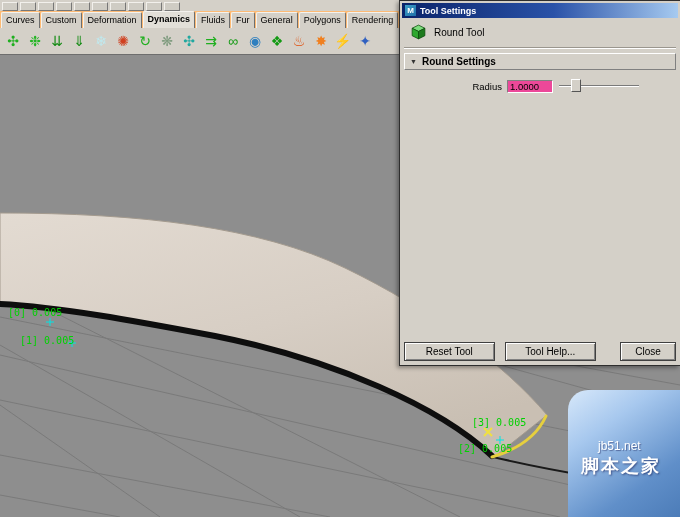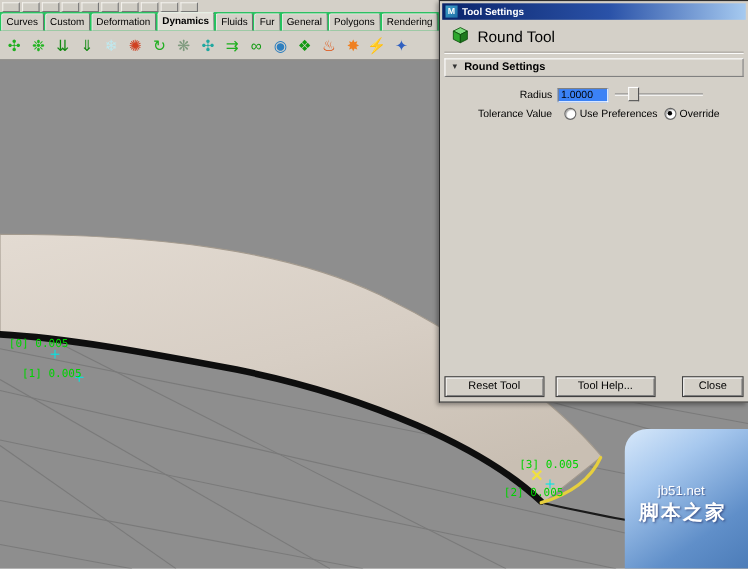--- a/index.html
+++ b/index.html
@@ -4,21 +4,21 @@
 <style>
   html,body{margin:0;padding:0;}
   .root{position:relative;width:680px;height:517px;overflow:hidden;
         font-family:"Liberation Sans",sans-serif;background:#8e8e8e;
         -webkit-font-smoothing:none;}
   
   .statusline{position:absolute;top:0;left:0;width:400px;height:11px;background:#d4d0c8;
               display:flex;align-items:flex-end;gap:2px;padding-left:2px;z-index:1;}
   .mini{width:16px;height:9px;background:#cfccc4;border:1px solid;
         border-color:#f2f0ec #777 #777 #f2f0ec;box-sizing:border-box;}
-  .tabs{position:absolute;top:11px;left:0;width:400px;height:17px;background:#22c55e;
+  .tabs{position:absolute;top:11px;left:0;width:400px;height:17px;background:#fdba74;
         display:flex;align-items:flex-end;z-index:1;padding-left:1px;overflow:hidden;}
   .tab{height:15px;line-height:14px;font-size:9px;padding:0 4px;background:#d4d0c8;
        border:1px solid;border-color:#f4f2ee #6e6e6e #6e6e6e #f4f2ee;border-bottom:none;
        border-radius:2px 2px 0 0;margin-right:1px;white-space:nowrap;color:#000;}
   .tab.active{background:#e2dfd8;font-weight:bold;height:16px;}
   .shelf{position:absolute;top:28px;left:0;width:400px;height:27px;background:#d4d0c8;
          display:flex;align-items:center;z-index:1;padding-left:2px;
          border-bottom:1px solid #6e6e6e;box-sizing:border-box;}
   .shelf-ic{width:22px;height:24px;font-size:14px;line-height:24px;text-align:center;
             cursor:default;}
@@ -38,29 +38,29 @@
   
   .toolwin{position:absolute;left:399px;top:0;width:281px;height:366px;z-index:5;
            background:#d4d0c8;border:1px solid #2e2e2e;border-right:none;box-sizing:border-box;
            padding:2px;box-shadow:-2px 2px 4px rgba(0,0,0,.35);}
   .titlebar{height:15px;background:linear-gradient(90deg,#0a246a 0%,#2a52a8 55%,#a6caf0 100%);
             display:flex;align-items:center;gap:4px;padding:0 3px;}
   .titlebar .wicon{width:11px;height:11px;background:linear-gradient(135deg,#3fa0c8,#1d6fa8);
                    color:#fff;font-size:8px;font-weight:bold;line-height:11px;text-align:center;}
   .titlebar .wtitle{color:#fff;font-size:9px;font-weight:bold;}
   .winbody{position:relative;height:345px;}
-  .tool-row{display:flex;align-items:center;gap:7px;padding:6px 0 5px 8px;font-size:14px;color:#000;}
+  .tool-row{display:flex;align-items:center;gap:7px;padding:6px 0 5px 8px;font-size:10px;color:#000;}
   .hsep{height:0;border-top:1px solid #9a968e;border-bottom:1px solid #fff;margin:1px 2px 4px 2px;}
   .section-header{margin:0 2px;height:15px;border:1px solid;border-color:#fff #808080 #808080 #fff;
                   display:flex;align-items:center;gap:5px;padding:0 5px;font-size:10px;font-weight:bold;}
   .section-header .arrow{font-size:7px;color:#333;}
   .controls{margin-top:8px;}
   .ctl-row{display:flex;align-items:center;height:16px;margin-bottom:1px;font-size:9.5px;color:#000;}
   .ctl-label{width:100px;text-align:right;padding-right:5px;flex:none;}
-  .field{width:46px;height:13px;box-sizing:border-box;background:#3b82f6;border:1px solid;
+  .field{width:46px;height:13px;box-sizing:border-box;background:#ec4899;border:1px solid;
          border-color:#808080 #fff #fff #808080;font-size:9.5px;padding:0 2px;
          font-family:"Liberation Sans",sans-serif;}
   .slider{position:relative;width:80px;height:14px;margin-left:6px;flex:none;}
   .slider .track{position:absolute;left:0;right:0;top:6px;height:0;
                  border-top:1px solid #7a7a7a;border-bottom:1px solid #fff;}
   .slider .thumb{position:absolute;top:0;width:10px;height:13px;background:#d4d0c8;
                  border:1px solid;border-color:#fff #555 #555 #fff;box-sizing:border-box;}
   .radio{position:relative;width:9px;height:9px;border-radius:50%;background:#fff;
          border:1px solid #666;box-shadow:inset 1px 1px 1px #aaa;margin:0 3px 0 6px;flex:none;}
   .radio.checked::after{content:"";position:absolute;left:2px;top:2px;width:4px;height:4px;
@@ -207,27 +207,20 @@
       </div>
       <div class="controls">
         <div class="ctl-row">
           <span class="ctl-label">Radius</span>
           <input class="field" value="1.0000" style="">
           <div class="slider">
             <div class="track"></div>
             <div class="thumb" style="left:12px"></div>
           </div>
         </div>
-        <div class="ctl-row">
-          <span class="ctl-label">Tolerance Value</span>
-          <span class="radio"></span>
-          <span class="radio-text">Use Preferences</span>
-          <span class="radio checked"></span>
-          <span class="radio-text">Override</span>
-        </div>
       </div>
       <div class="btn-row">
         <button class="btn reset">Reset Tool</button>
         <button class="btn help">Tool Help...</button>
         <button class="btn close">Close</button>
       </div>
     </div>
   </div>
 
   <div class="watermark">

